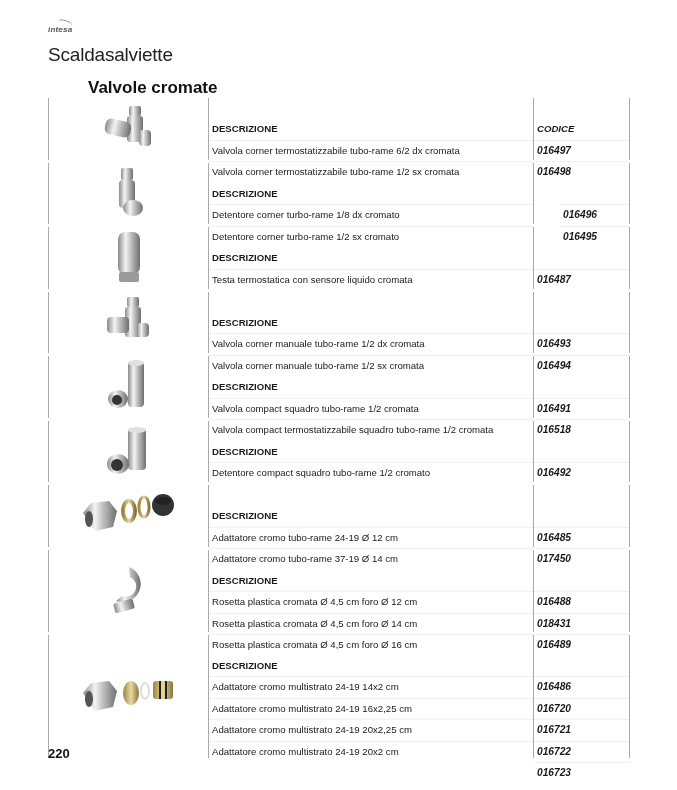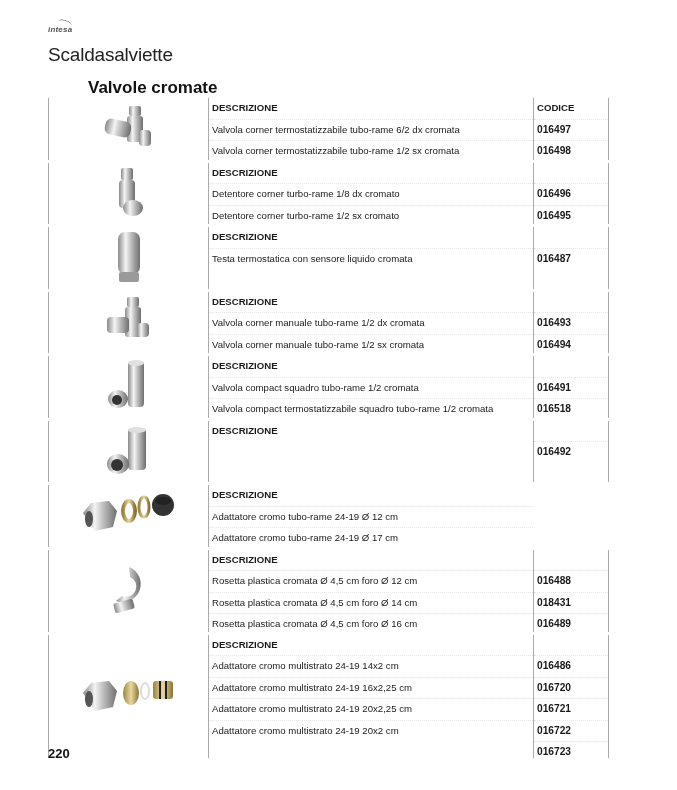--- a/index.html
+++ b/index.html
@@ -12,25 +12,25 @@
                font-weight:bold; color:#555; letter-spacing:0.2px; }
   .page-title { position:absolute; left:48px; top:44px; font-size:19px; font-weight:normal;
                 color:#222; letter-spacing:-0.2px; }
   .section-title { position:absolute; left:48px; top:78px; font-size:17px; font-weight:bold; color:#111;margin-left:40px; }
   .table { position:absolute; left:48px; top:98px; width:583px; }
   .group { position:relative; display:flex; margin-bottom:3px; }
   .col { position:relative; }
   .col-img { width:160px; border-left:1.5px solid #aaa; box-sizing:border-box;
              display:flex; align-items:center; justify-content:center; }
   .col-desc { width:325px; border-left:1.5px solid #aaa; box-sizing:border-box; }
-  .col-code { width:76px; border-left:1.5px solid #aaa; border-right:1.5px solid #aaa; box-sizing:border-box; }
+  .col-code { width:97px; border-left:1.5px solid #aaa; border-right:1.5px solid #aaa; box-sizing:border-box;font-style:italic; }
   .row { height:20.5px; line-height:20.5px; font-size:9.6px; padding-left:3px;
          border-bottom:1px dotted #e6e6e6; white-space:nowrap; }
   .row:last-child { border-bottom:none; }
-  .hdr { font-weight:bold; font-size:9.6px; }
+  .hdr { font-weight:bold; font-size:9.6px;margin-top:21px; }
   .code { font-weight:bold; font-size:10.2px; }
   .page-number { position:absolute; left:48px; top:746px; font-size:13px; font-weight:bold; color:#111; }
   svg.prod { display:block; }
 </style>
 </head>
 <body>
 
 <div class="logo">
   <div class="logo-swoosh"></div>
   <div class="logo-text">intesa</div>
@@ -96,21 +96,21 @@
     <rect x="10" y="14" width="16" height="28" rx="4" fill="url(#chr)"></rect>
     <ellipse cx="24" cy="42" rx="10" ry="8" fill="url(#chr)"></ellipse>
           </svg>
         </div>
       </div>
       <div class="col col-desc" style="height: 61.5px;">
         <div class="row hdr">DESCRIZIONE</div>
         <div class="row">Detentore corner turbo-rame 1/8 dx cromato</div>
         <div class="row">Detentore corner turbo-rame 1/2 sx cromato</div>
       </div>
-      <div class="col col-code" style="height: 61.5px;">
+      <div class="col col-code" style="height: 61.5px; padding-left: 26px;">
         <div class="row hdr"></div>
         <div class="row code">016496</div>
         <div class="row code">016495</div>
       </div>
     </div>
     <div class="group">
       <div class="col col-img" style="height: 61.5px;">
         <div>
           <svg class="prod" width="30" height="55" viewBox="0 0 30 55">
             <defs>
@@ -229,20 +229,21 @@
 </defs>
     <rect x="24" y="4" width="18" height="42" rx="4" fill="url(#chr)"></rect>
     <ellipse cx="33" cy="6" rx="9" ry="3" fill="#e0e0e0"></ellipse>
     <ellipse cx="14" cy="40" rx="11" ry="10" fill="url(#chr)"></ellipse>
     <ellipse cx="13" cy="41" rx="6" ry="6" fill="#333"></ellipse>
           </svg>
         </div>
       </div>
       <div class="col col-desc" style="height: 61.5px;">
         <div class="row hdr">DESCRIZIONE</div>
+        <div class="row">Detentore compact squadro tubo-rame 1/2 cromato</div>
       </div>
       <div class="col col-code" style="height: 61.5px;">
         <div class="row hdr"></div>
         <div class="row code">016492</div>
       </div>
     </div>
     <div class="group">
       <div class="col col-img" style="height: 61.5px;">
         <div>
           <svg class="prod" width="100" height="50" viewBox="0 0 100 50">
@@ -264,21 +265,26 @@
     <ellipse cx="50" cy="20" rx="6" ry="10" fill="none" stroke="url(#brs)" stroke-width="4"></ellipse>
     <ellipse cx="65" cy="16" rx="5" ry="10" fill="none" stroke="url(#brs)" stroke-width="3"></ellipse>
     <ellipse cx="84" cy="14" rx="11" ry="11" fill="#333"></ellipse>
     <ellipse cx="84" cy="10" rx="8" ry="4" fill="#222"></ellipse>
           </svg>
         </div>
       </div>
       <div class="col col-desc" style="height: 61.5px;">
         <div class="row hdr">DESCRIZIONE</div>
         <div class="row">Adattatore cromo tubo-rame 24-19 Ø 12 cm</div>
-        <div class="row">Adattatore cromo tubo-rame 24-19 Ø 17 cm</div>
+        <div class="row">Adattatore cromo tubo-rame 37-19 Ø 14 cm</div>
+      </div>
+      <div class="col col-code" style="height: 61.5px;">
+        <div class="row hdr"></div>
+        <div class="row code">016485</div>
+        <div class="row code">017450</div>
       </div>
     </div>
     <div class="group">
       <div class="col col-img" style="height: 82px;">
         <div>
           <svg class="prod" width="50" height="55" viewBox="0 0 50 55">
             <defs>
   <linearGradient id="chr" x1="0" y1="0" x2="1" y2="0">
     <stop offset="0" stop-color="#8a8a8a"></stop>
                 <stop offset="0.35" stop-color="#f4f4f4"></stop>

